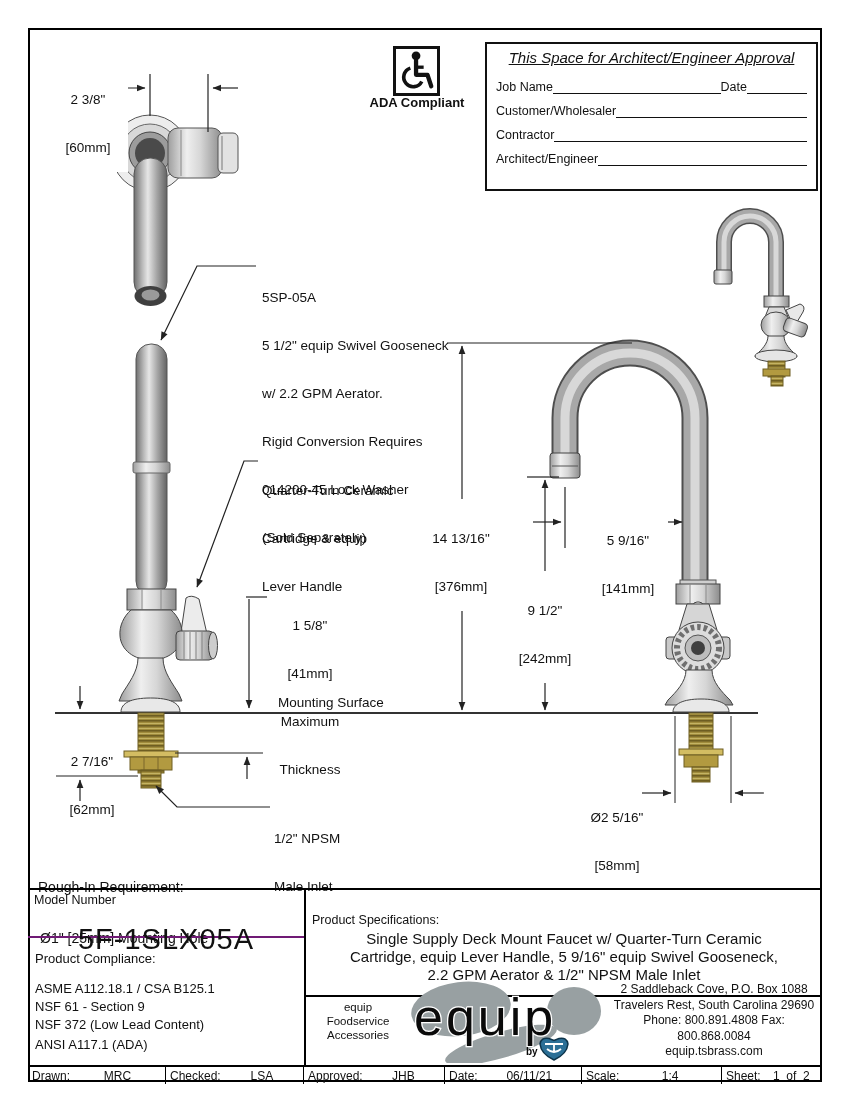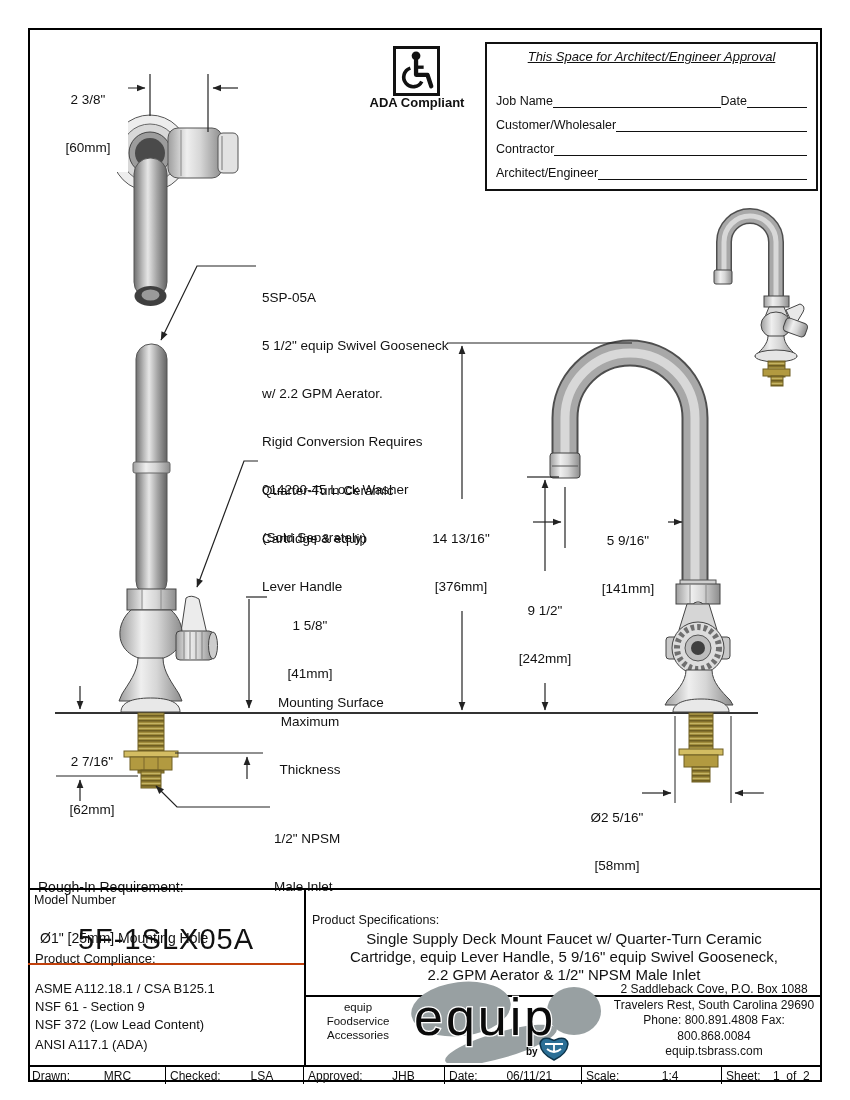--- a/index.html
+++ b/index.html
@@ -7,28 +7,28 @@
   .abs{position:absolute;}
   #page-border{left:28px;top:28px;width:794px;height:1054px;border:2px solid #000;box-sizing:border-box;}
   #drawing-svg{left:0;top:0;width:850px;height:1100px;pointer-events:none;}
   .t{position:absolute;font-size:13.5px;line-height:16px;white-space:pre;}
   .dimc{text-align:center;background:#fff;}
   
   #ada-box{left:393px;top:46px;width:47px;height:50px;border:3px solid #111;box-sizing:border-box;display:flex;align-items:center;justify-content:center;}
   #ada-label{left:350px;top:95px;width:134px;text-align:center;font-weight:bold;font-size:13px;}
   
   #approval{left:485px;top:42px;width:333px;height:149px;border:2px solid #111;box-sizing:border-box;padding:5px 9px 0 9px;}
-  #approval .ttl{font-style:italic;font-size:13px;text-align:center;text-decoration:underline;margin-bottom:20px;}
+  #approval .ttl{font-style:italic;font-size:15px;text-align:center;text-decoration:underline;margin-bottom:4px;}
   #approval .row{display:flex;align-items:flex-end;height:24px;font-size:12.5px;}
   #approval .ln{border-bottom:1px solid #111;flex:1;height:15px;}
   #approval .lnf{border-bottom:1px solid #111;height:15px;flex:none;}
   
   #tb{left:28px;top:888px;width:794px;height:194px;border-top:2px solid #000;box-sizing:border-box;}
   #tb .lcol{position:absolute;left:0;top:0;width:278px;height:175px;border-right:2px solid #000;box-sizing:border-box;}
-  #tb .model-cell{position:absolute;left:0;top:0;width:276px;height:75px;border-bottom:2px solid #c2410c;box-sizing:border-box;}
+  #tb .model-cell{position:absolute;left:0;top:0;width:276px;height:48px;border-bottom:2px solid #701a75;box-sizing:border-box;}
   #tb .cell-label{font-size:12.5px;padding:3px 0 0 6px;}
   #tb .model-num{font-size:29px;text-align:center;margin-top:16px;letter-spacing:1px;}
   #tb .comp-cell{position:absolute;left:0;top:57px;width:276px;padding:4px 0 0 7px;}
   #tb .comp-list{margin-top:14px;font-size:13px;line-height:17px;}
   #tb .comp-list div{margin-bottom:1px;}
   #tb .rcol{position:absolute;left:278px;top:0;width:516px;height:175px;}
   #tb .spec-cell{position:absolute;left:0;top:0;width:516px;height:87px;border-bottom:2px solid #000;box-sizing:border-box;margin-top:20px;}
   #tb .spec-lines{font-size:15px;line-height:18px;text-align:center;margin-top:3px;}
   #tb .logo-cell{position:absolute;left:0;top:87px;width:516px;height:88px;display:flex;align-items:center;}
   #tb .brand-label{width:96px;font-size:11.5px;line-height:14px;text-align:center;margin-left:4px;}

